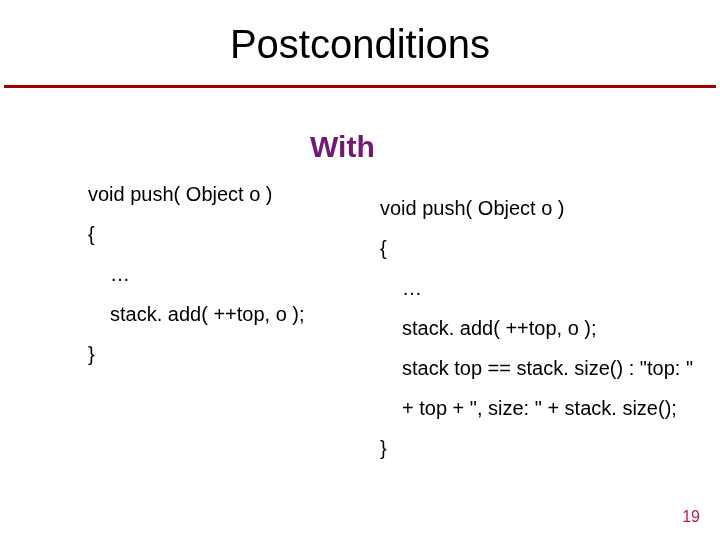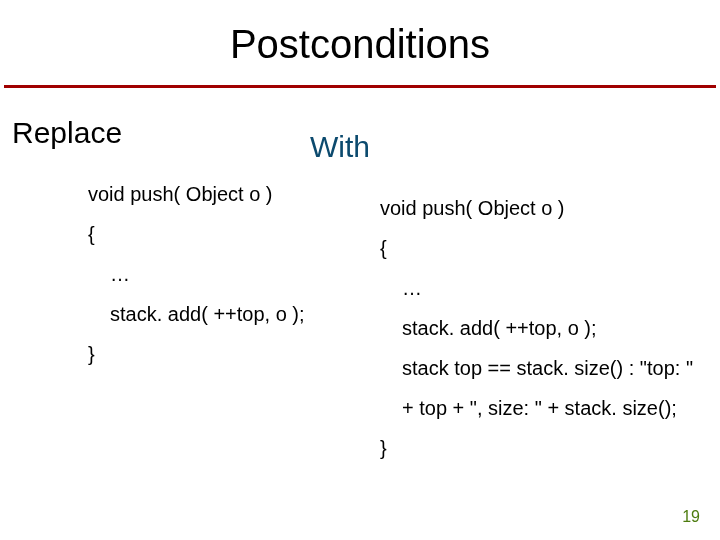--- a/index.html
+++ b/index.html
@@ -37,21 +37,22 @@
     position: absolute;
   }
   .replace-heading {
     left: 12px;
     top: 116px;
     color: #000000;
   }
   .with-heading {
     left: 310px;
     top: 130px;
-    color: #0c4a6e;
+    color: #701a75;
+    font-weight: bold;
   }
   .code-block {
     position: absolute;
     font-size: 20px;
     font-weight: 400;
     line-height: 1.0;
   }
   .code-left {
     left: 88px;
     top: 184px;
@@ -65,32 +66,31 @@
   .code-line {
     margin-bottom: 20px;
     white-space: pre;
   }
   .indent1 { padding-left: 22px; }
   .page-number {
     position: absolute;
     right: 20px;
     bottom: 14px;
     font-size: 16px;
-    color: #4d7c0f;
+    color: #be185d;
   }
 </style>
 </head>
 <body>
 
 <div class="slide">
 
   <div class="title">Postconditions</div>
   <hr class="rule">
 
-  <div class="heading replace-heading">Replace</div>
   <div class="heading with-heading">With</div>
 
   <div class="code-block code-left">
     <div class="code-line">void push( Object o )</div>
     <div class="code-line">{</div>
     <div class="code-line indent1">…</div>
     <div class="code-line indent1">stack. add( ++top, o );</div>
     <div class="code-line">}</div>
   </div>
 

